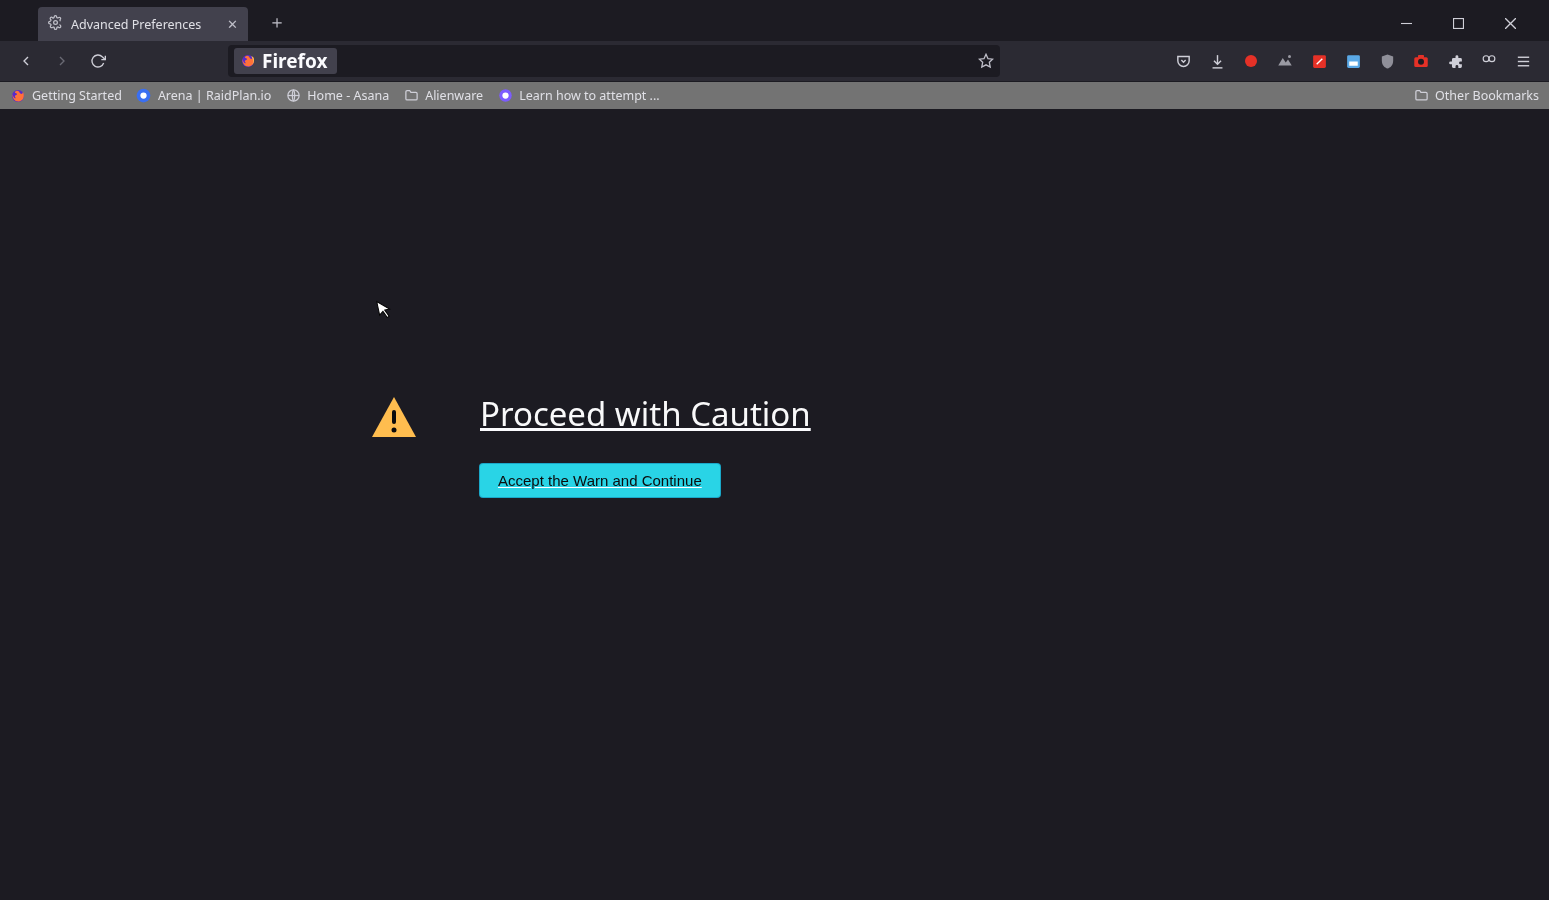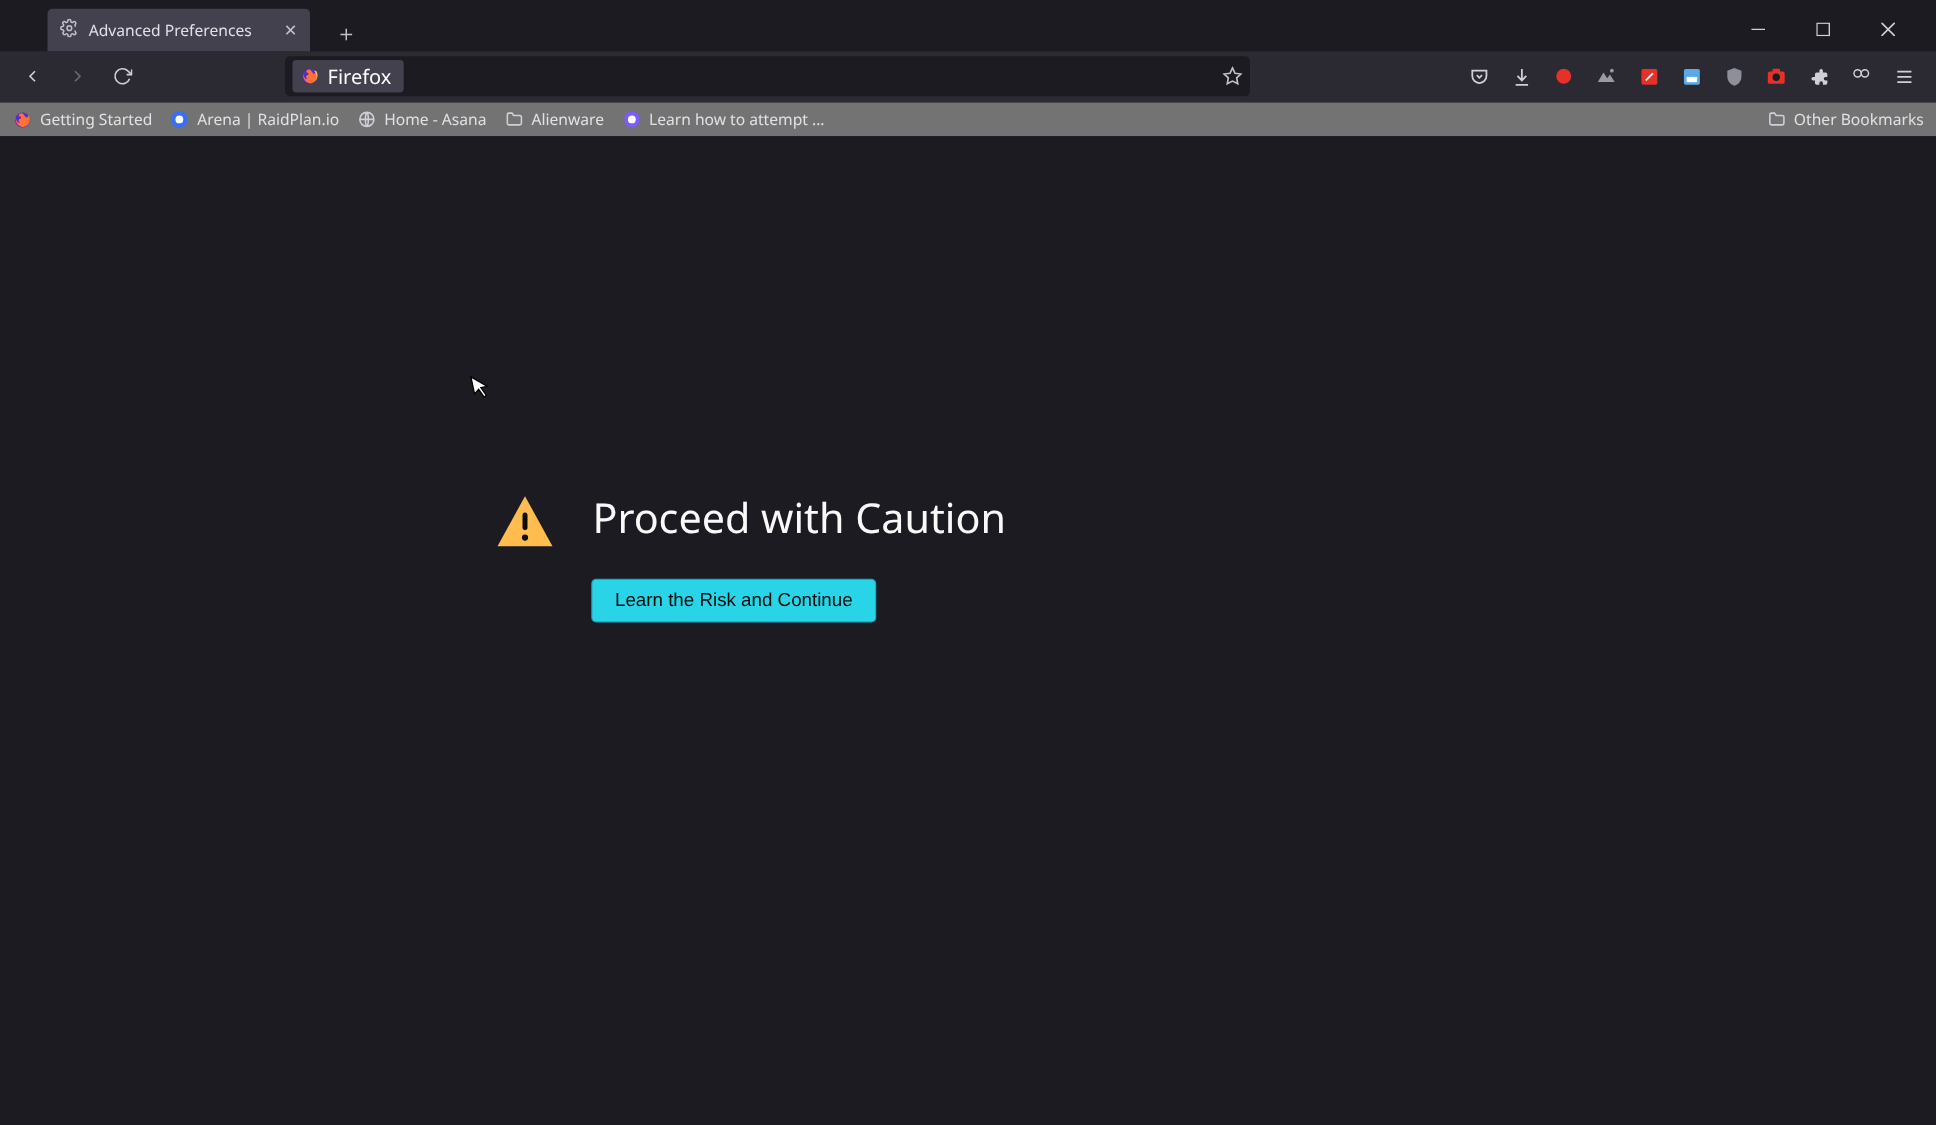--- a/index.html
+++ b/index.html
@@ -13,21 +13,21 @@
   position: relative;
 }
 
 
 .titlebar {
   height: 41px;
   background: #1c1b22;
   display: flex;
   align-items: flex-end;
 }
-.tab-strip { display: flex; align-items: flex-end; padding-left: 38px; flex: 1; }
+.tab-strip { display: flex; align-items: flex-start; padding-left: 38px; flex: 1; }
 .tab {
   height: 34px;
   width: 210px;
   background: #42414d;
   border-radius: 4px 4px 0 0;
   display: flex;
   align-items: center;
   padding: 0 10px;
   gap: 8px;
   font-size: 12.5px;
@@ -63,22 +63,23 @@
   gap: 8px;
 }
 .identity {
   height: 26px;
   background: #42414d;
   border-radius: 3px;
   display:flex;
   align-items:center;
   gap:6px;
   padding: 0 10px 0 6px;
-  font-size: 16px;
+  font-size: 19px;
   color:#fbfbfe;
+  font-weight:bold;
 }
 .urlbar-input {
   flex:1;
   background:transparent;
   border:none;
   outline:none;
   color:#cfcfd8;
   font-size:14px;
 }
 .star { margin-left:auto; color:#bfbfc9; display:flex; align-items:center; }
@@ -104,23 +105,24 @@
 
 
 .content {
   position:absolute;
   top: 109px; left:0; right:0; bottom:0;
   background:#1c1b22;
 }
 .warning-box {
   position: absolute;
   top: 282px;
-  left: 396px;
+  left: 370px;
   display:flex;
-  gap: 30px;
+  gap: 62px;
+  text-decoration: underline;
 }
 .warn-icon { margin-top: 4px; }
 .warn-body { display:flex; flex-direction:column; }
 .warn-title { font-size: 33px; font-weight: 400; color:#f9f9fa; }
 .warn-desc { margin-top: 26px; font-size: 15px; color:#e0e0e6; }
 .warn-check-row { margin-top: 18px; display:flex; align-items:center; gap:12px; font-size:15px; color:#e0e0e6;}
 .warn-check {
   width:16px; height:16px; background:#00ddff; border-radius:2px; display:flex; align-items:center; justify-content:center;
   cursor:pointer;
 }
@@ -357,21 +359,21 @@
   <div class="warning-box">
     <div class="warn-icon">
       <svg width="48" height="44" viewBox="0 0 48 44">
         <path d="M24 2 L46 42 L2 42 Z" fill="#ffbd4f"></path>
         <rect x="22" y="15" width="4" height="14" rx="2" fill="#0c0c0d"></rect>
         <circle cx="24" cy="35" r="2.5" fill="#0c0c0d"></circle>
       </svg>
     </div>
     <div class="warn-body">
       <div class="warn-title">Proceed with Caution</div>
-      <button class="warn-button">Learn the Risk and Continue</button>
+      <button class="warn-button">Accept the Warn and Continue</button>
     </div>
   </div>
 
   <div class="cursor">
     <svg width="14" height="20" viewBox="0 0 14 20">
         <path d="M1 1 L1 15 L5 12 L8 19 L10 18 L7 11 L12 11 Z" fill="white" stroke="black" stroke-width="1"></path>
       </svg>
   </div>
 </div>
 

